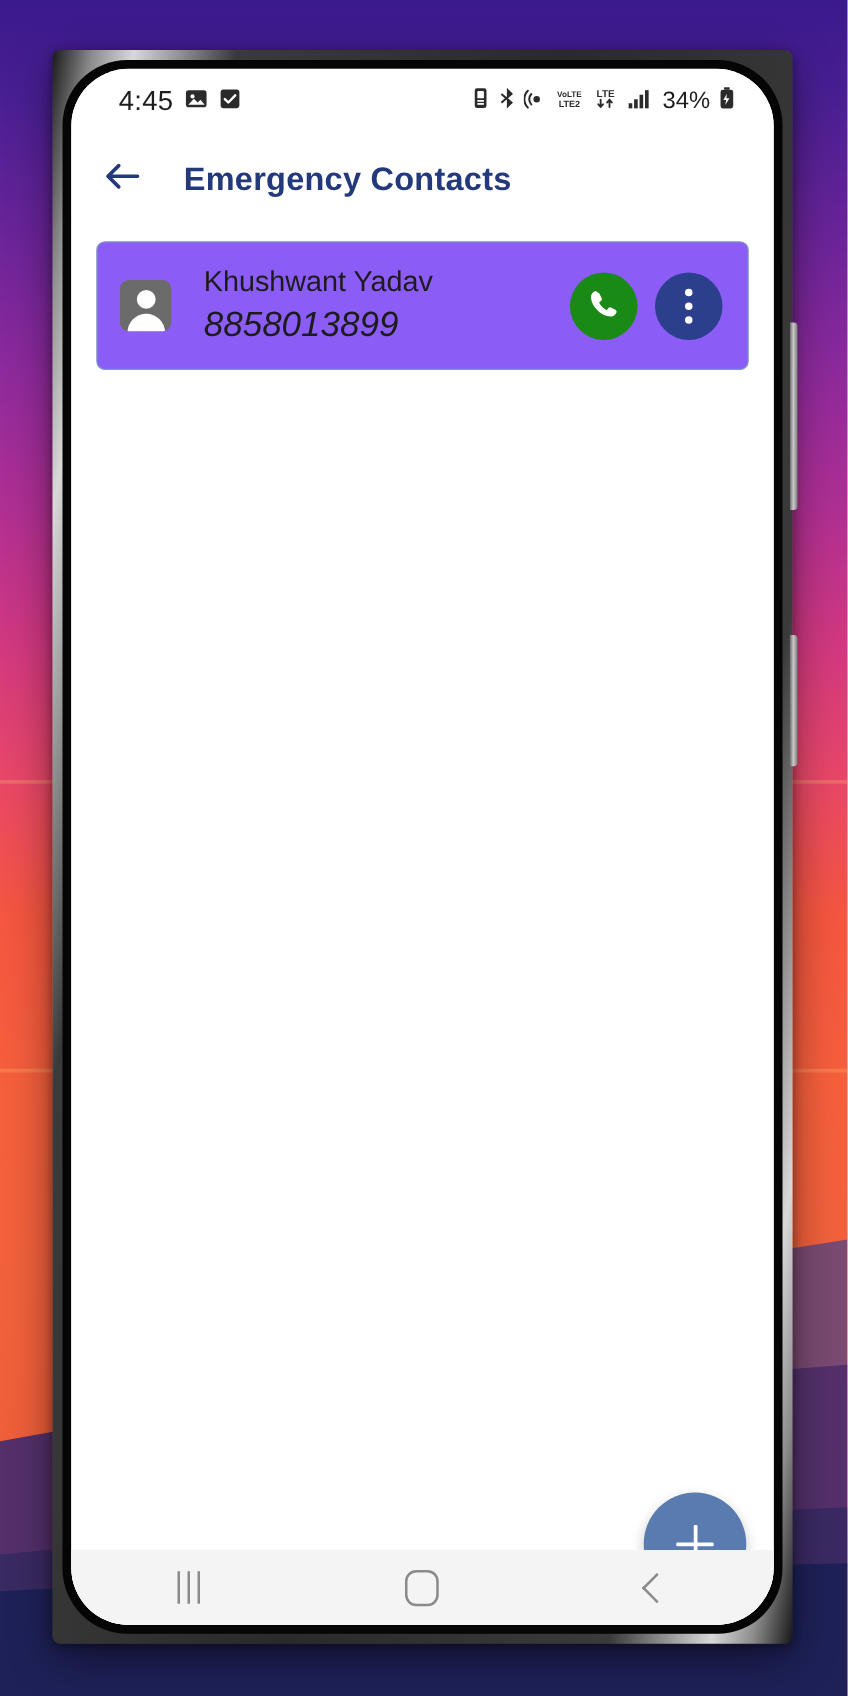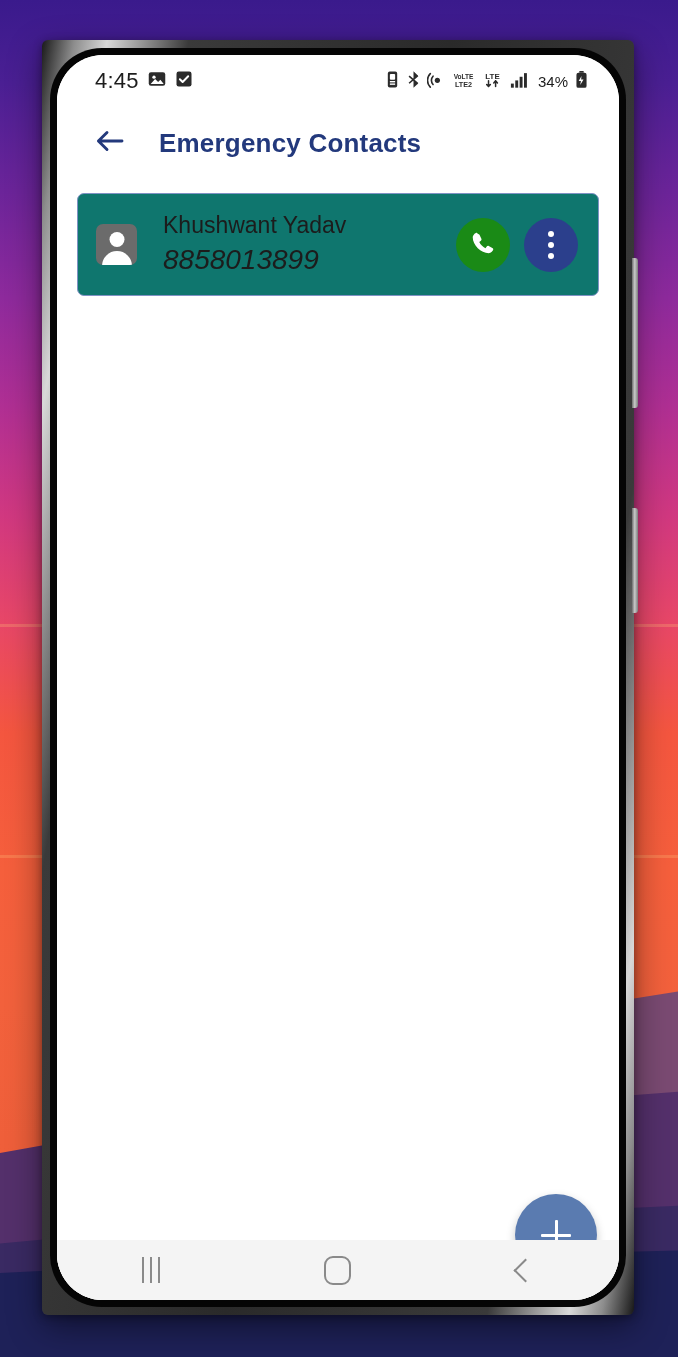--- a/index.html
+++ b/index.html
@@ -92,27 +92,27 @@
     height:52px;
     display:flex; align-items:center;
     justify-content:space-between;
     padding:0 30px 0 38px;
     background:#fff;
   }
   #status-left { display:flex; align-items:center; gap:9px; }
   #clock { font-size:22px; color:#1d1d1d; letter-spacing:.2px; }
   .sb-ico { display:block; }
   #status-right { display:flex; align-items:center; gap:6px; }
-  #battery-pct { font-size:15px; color:#1d1d1d; margin-left:2px; }
+  #battery-pct { font-size:19px; color:#1d1d1d; margin-left:2px; }
 
   
   #app-bar {
     height:72px;
     display:flex; align-items:center;
-    padding-left:30px;
+    padding-left:18px;
     background:#fff;
   }
   #back-button {
     width:46px; height:46px;
     display:flex; align-items:center; justify-content:center;
     cursor:pointer;
   }
   #page-title {
     margin-left:26px;
     font-size:26px;
@@ -128,21 +128,21 @@
     background:#fff;
     padding:14px 20px 0 20px;
     height:calc(100% - 52px - 72px - 60px);
   }
 
   .contact-card {
     display:flex; align-items:center;
     height:103px;
     border:1.5px solid #7f92c4;
     border-radius:7px;
-    background:#0f766e;
+    background:#8b5cf6;
     padding:0 20px 0 18px;
     cursor:pointer;
   }
   .avatar {
     flex:0 0 auto;
     width:41px; height:41px;
     border-radius:7px;
     background:#6b6b6b;
     position:relative;
     overflow:hidden;

